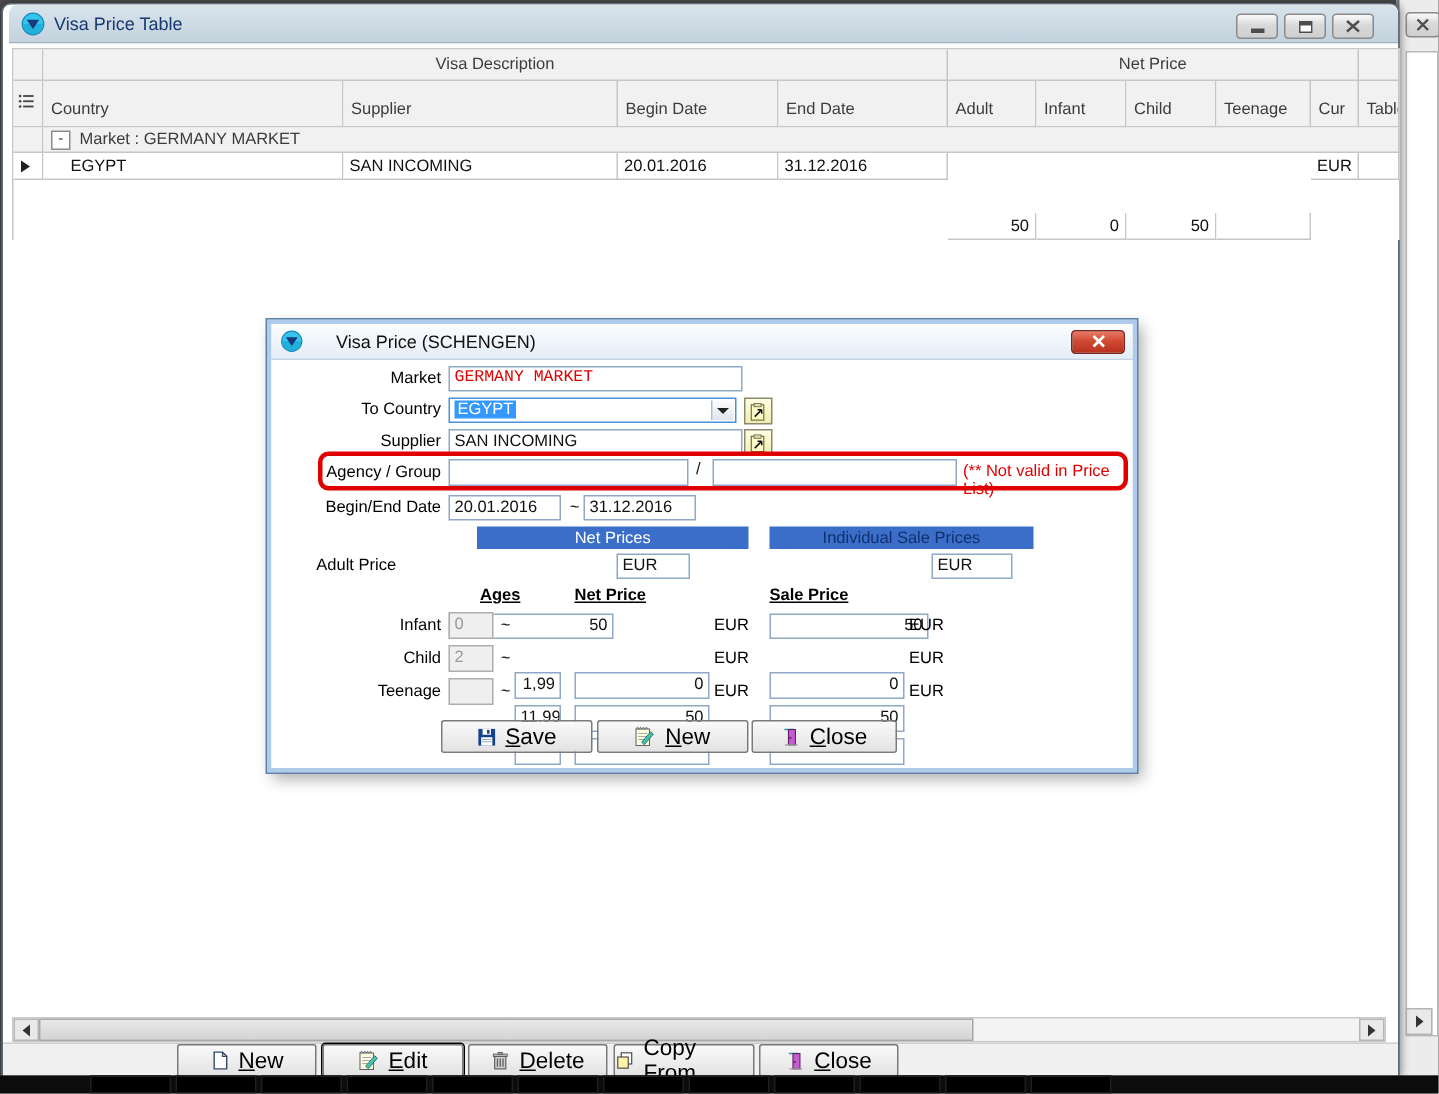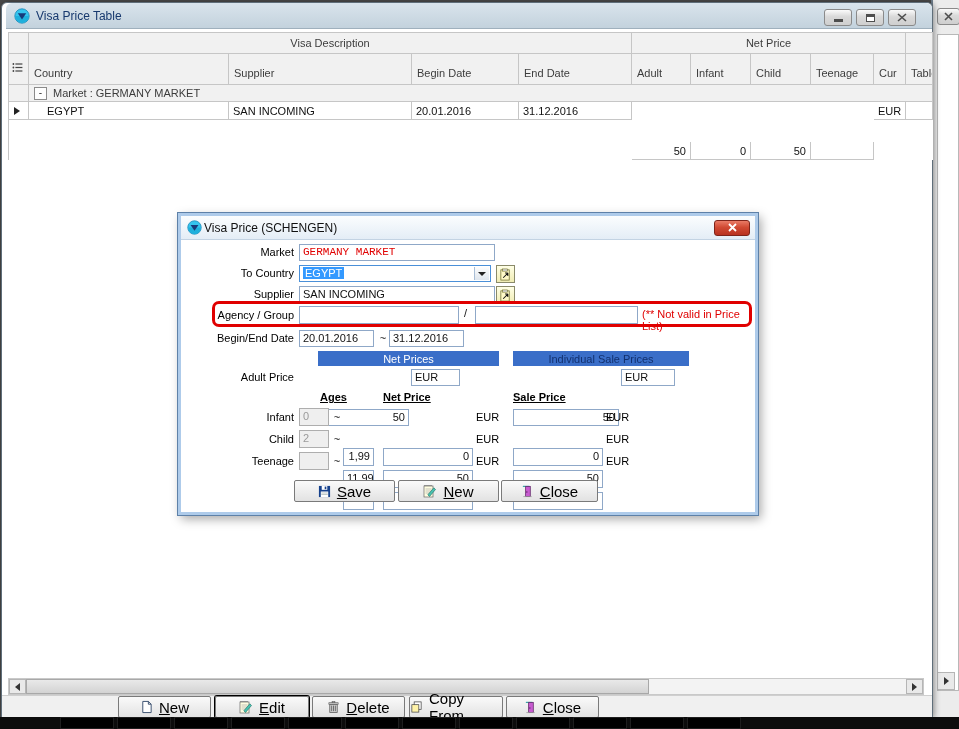--- a/index.html
+++ b/index.html
@@ -68,21 +68,21 @@
   .u1 .lbl::first-letter { text-decoration:underline; }
   .btn-default { box-shadow:0 0 0 1px #000; }
   .btn svg { flex:0 0 auto; }
 
   
   #dialog { left:178px; top:213px; width:580px; height:302px;
     background:#fff; border:3px solid #aecbea; outline:1px solid #5e81a8;
     box-shadow:3px 4px 10px rgba(0,0,0,.35); }
   #dialog-titlebar { left:0; top:0; right:0; height:24px;
     background:linear-gradient(#fbfdfe,#e4edf6); border-bottom:1px solid #c3d3e3;
-    display:flex; align-items:center; padding:0 5px 0 6px; gap:2px; }
+    display:flex; align-items:center; padding:0 5px 0 6px; gap:22px; }
   #dialog-title { font-size:12px; color:#101010; flex:1; }
   #dialog-close { width:36px; height:16px; border:1px solid #7e241a; border-radius:3px;
     background:linear-gradient(#ea7b66,#d14a33 45%,#b83220);
     display:flex; align-items:center; justify-content:center; }
   #dialog-client { position:absolute; left:0; top:24px; right:0; bottom:0; background:#fff; }
 
   .dlabel { position:absolute; width:113px; text-align:right; padding-right:0; color:#000; line-height:17px; }
   .field { position:absolute; height:17px; background:#fff; border:1px solid #8fa8c8;
     padding:0 3px; line-height:15px; white-space:nowrap; overflow:hidden; }
   .field.num { text-align:right; }
@@ -303,21 +303,21 @@
       <div id="red-box"></div>
 
       <div class="dlabel" style="left:0;top:90px;text-align:right;">Begin/End Date</div>
       <div class="field" style="left:118px;top:90px;width:75px;">20.01.2016</div>
       <div class="tilde" style="left:197px;top:89px;">~</div>
       <div class="field" style="left:208px;top:90px;width:75px;">31.12.2016</div>
 
       <div class="section-hdr" style="left:137px;top:111px;width:181px;color:#ffffff;">Net Prices</div>
       <div class="section-hdr" style="left:332px;top:111px;width:176px;color:#12306e;">Individual Sale Prices</div>
 
-      <div class="dlabel" style="left:0;top:129px;">Adult Price</div>
+      <div class="dlabel" style="left:0;top:129px;text-align:center;">Adult Price</div>
       <div class="field num" style="left:118px;top:129px;width:110px;">50</div>
       <div class="field" style="left:230px;top:129px;width:49px;">EUR</div>
       <div class="field num" style="left:332px;top:129px;width:106px;">50</div>
       <div class="field" style="left:440px;top:129px;width:54px;">EUR</div>
 
       <div class="tbl-hdr" style="left:139px;top:151px;">Ages</div>
       <div class="tbl-hdr" style="left:202px;top:151px;">Net Price</div>
       <div class="tbl-hdr" style="left:332px;top:151px;">Sale Price</div>
 
       <div class="dlabel" style="left:0;top:169px;">Infant</div>

